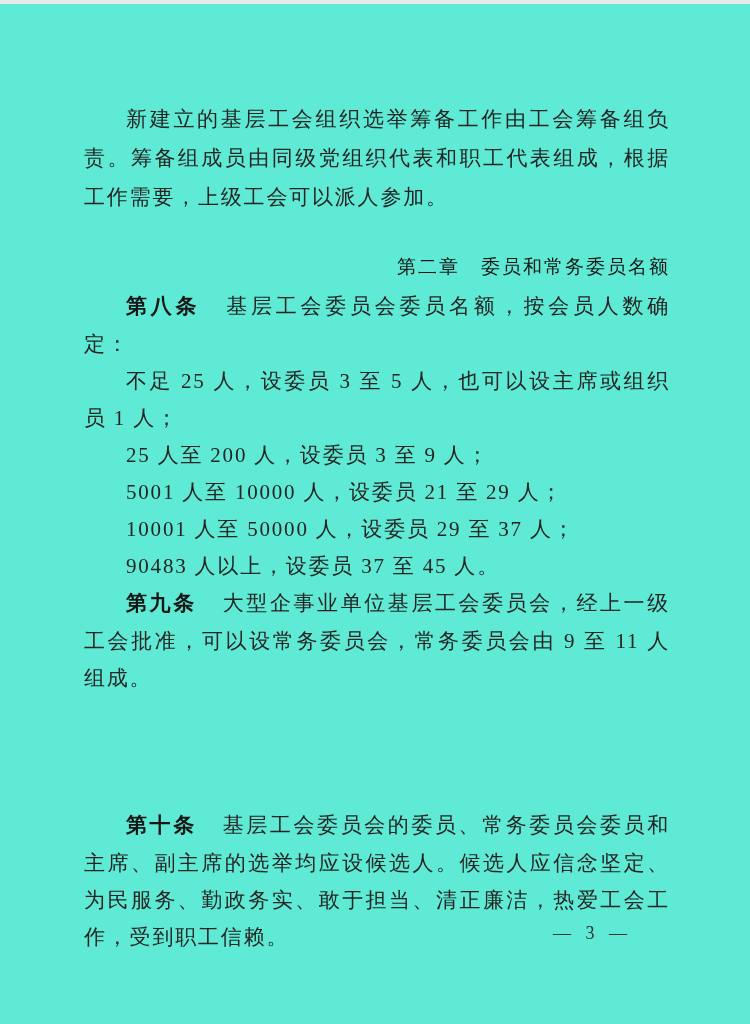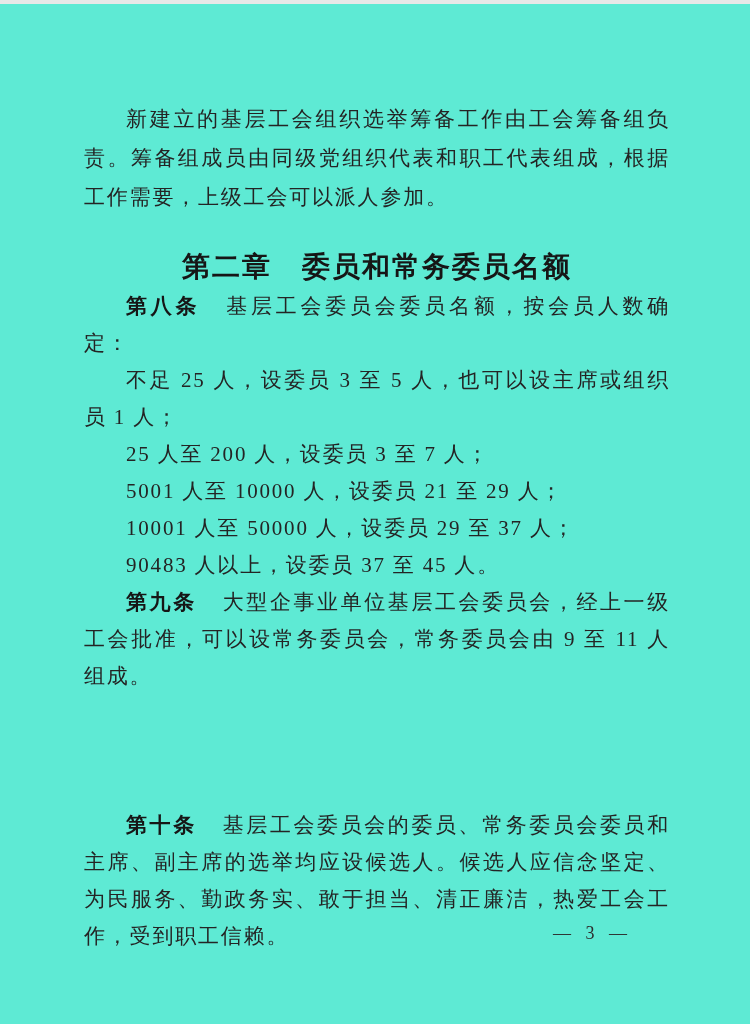--- a/index.html
+++ b/index.html
@@ -33,31 +33,31 @@
   }
   .indent { text-indent: 2em; }
   .block { position: absolute; left: 0; right: 0; }
   #intro-block   { top: 96px;  line-height: 39px; }
   #ch2-title     { top: 246px; }
   #ch2-block     { top: 284px; line-height: 37px; }
   #ch3-title     { top: 729px; }
   #ch3-block     { top: 803px; line-height: 37px; }
   .chapter-heading {
     margin: 0;
-    text-align: center;
+    text-align: right;
     font-family: "Liberation Sans", "DejaVu Sans", sans-serif;
-    font-weight: 700;
-    font-size: 28px;
+    font-weight: 400;
+    font-size: 19px;
     line-height: 34px;
     letter-spacing: 2px;
     color: #161616;
   }
   .article p, .quota-list p { line-height: 37px; }
   .art-num {
-    font-family: Liberation Serif, serif;
+    font-family: Liberation Mono, monospace;
     font-weight: 700;
     color: #161616;
     margin-right: 26px;
   }
   .page-number {
     position: absolute;
     top: 918px;
     right: 118px;
     font-size: 18px;
     line-height: 22px;
@@ -80,21 +80,21 @@
     <div class="block" id="ch2-title">
       <h2 class="chapter-heading">第二章　委员和常务委员名额</h2>
     </div>
 
     <div class="block article" id="ch2-block">
       <p class="body-text indent">
         <span class="art-num">第八条</span><span>基层工会委员会委员名额，按会员人数确定：</span>
       </p>
       <div class="quota-list">
         <p class="body-text indent">不足 25 人，设委员 3 至 5 人，也可以设主席或组织员 1 人；</p>
-        <p class="body-text indent">25 人至 200 人，设委员 3 至 7 人；</p>
+        <p class="body-text indent">25 人至 200 人，设委员 3 至 9 人；</p>
         <p class="body-text indent">5001 人至 10000 人，设委员 21 至 29 人；</p>
         <p class="body-text indent">10001 人至 50000 人，设委员 29 至 37 人；</p>
         <p class="body-text indent">90483 人以上，设委员 37 至 45 人。</p>
       </div>
       <p class="body-text indent">
         <span class="art-num">第九条</span><span>大型企事业单位基层工会委员会，经上一级工会批准，可以设常务委员会，常务委员会由 9 至 11 人组成。</span>
       </p>
     </div>
 
 

